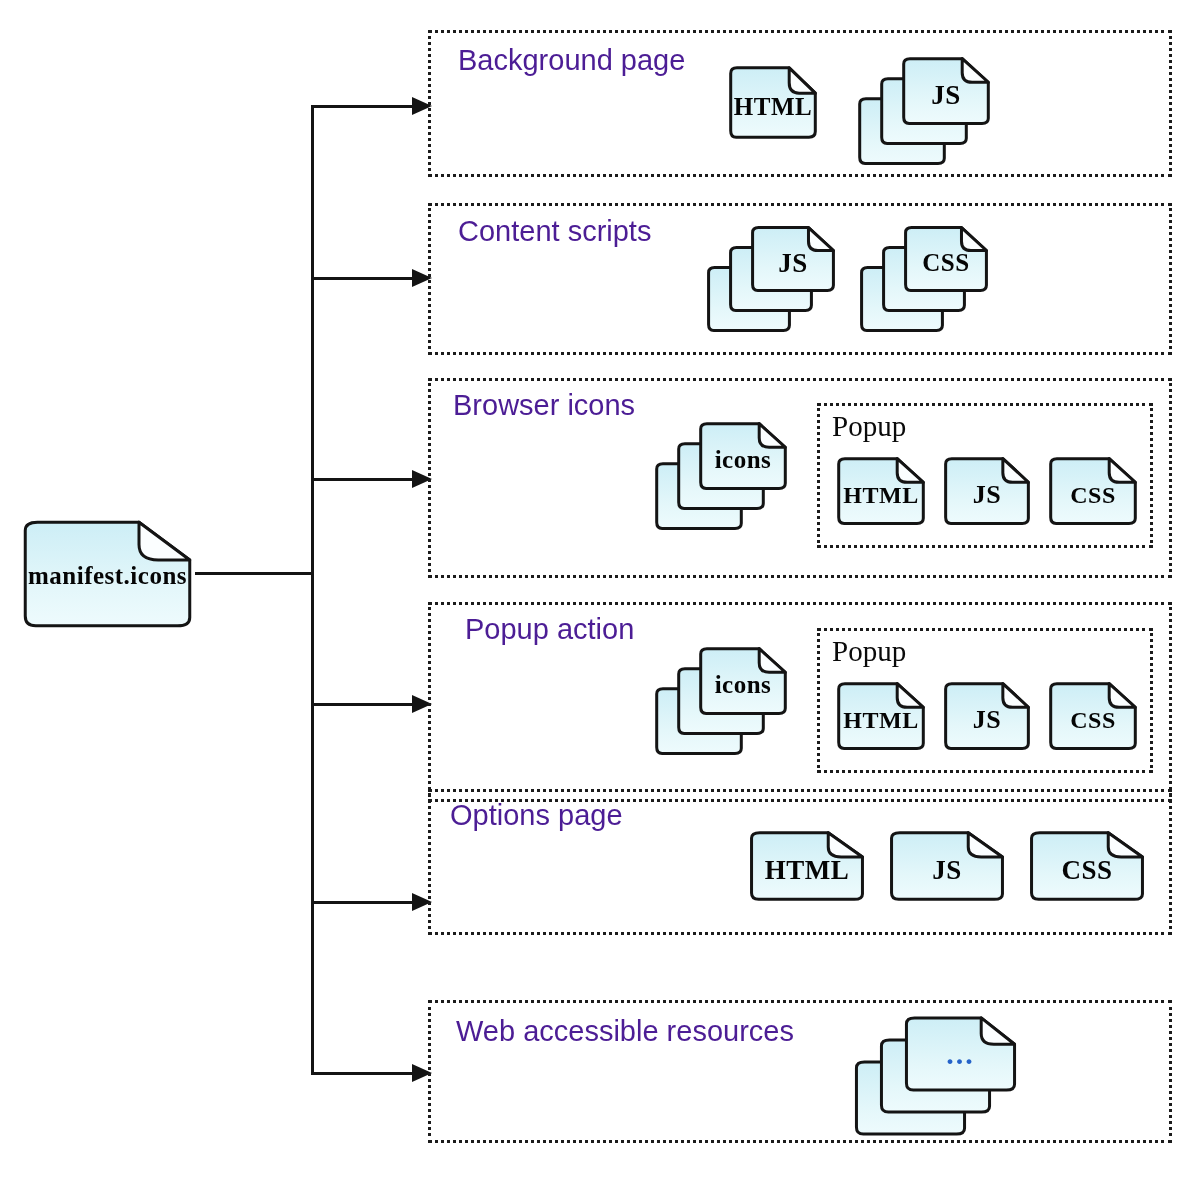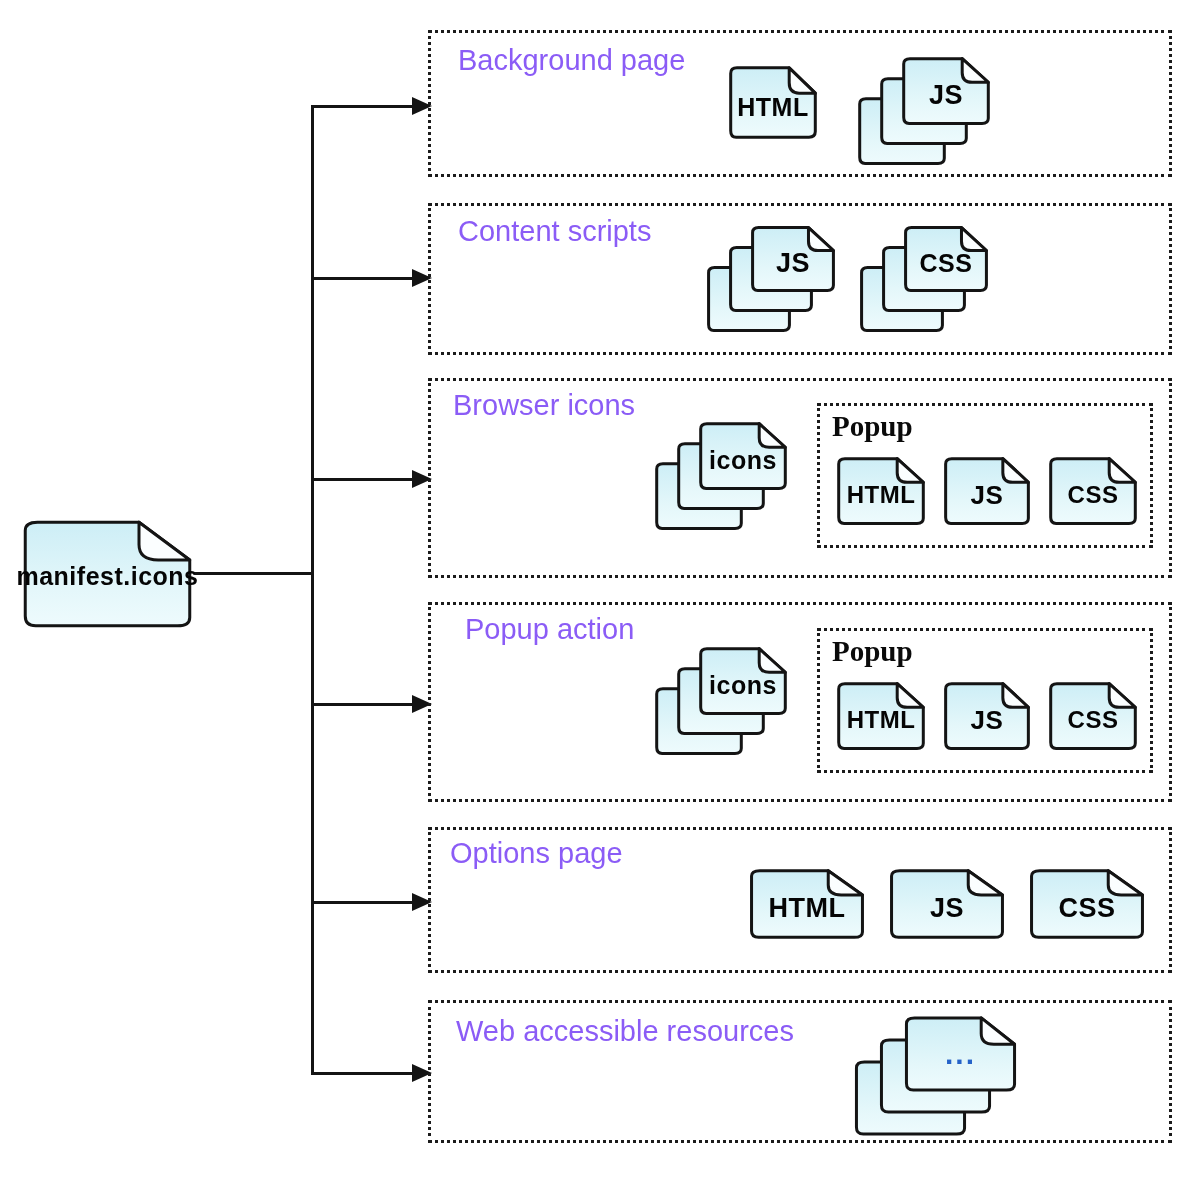--- a/index.html
+++ b/index.html
@@ -12,36 +12,36 @@
   .arrowhead{
     position:absolute;width:0;height:0;
     border-top:9px solid transparent;border-bottom:9px solid transparent;
     border-left:20px solid #141414;
   }
   
   .section-box{
     position:absolute;border:3px dotted #1b1b1b;background:transparent;box-sizing:border-box;
   }
   .section-label{
-    position:absolute;font-size:29px;line-height:1.1;color:#8b5cf6;white-space:nowrap;
+    position:absolute;font-size:29px;line-height:1.1;color:#4c1d95;white-space:nowrap;
   }
   
   .popup-box{
     position:absolute;border:3px dotted #1b1b1b;box-sizing:border-box;
   }
   .popup-label{
-    position:absolute;font-family:"Liberation Serif", serif;font-weight:bold;
+    position:absolute;font-family:"Liberation Serif", serif;font-weight:normal;
     font-size:29px;color:#0a0a0a;white-space:nowrap;
   }
   
   .file{position:absolute;}
   .file svg{position:absolute;left:0;top:0;width:100%;height:100%;overflow:visible;display:block;}
   .file-label{
     position:absolute;left:50%;top:56%;transform:translate(-50%,-50%);
-    font-weight:bold;font-size:26px;color:#050505;white-space:nowrap;letter-spacing:0.5px;
+    font-weight:bold;font-size:26px;color:#050505;white-space:nowrap;letter-spacing:0.5px;font-family:Liberation Serif, serif;
   }
   .file-label.sm{font-size:24px;}
   .file-label.md{font-size:25px;}
   .file-label.lg{font-size:27px;}
   .file-label.ellipsis{font-size:30px;color:#2563c9;letter-spacing:2px;top:50%;}
   .stack{position:absolute;}
   .stack .file{position:absolute;}
   
   #manifest-file .file-label{font-size:25px;top:52%;}
 </style>
@@ -247,21 +247,21 @@
       </div>
       <div class="file" style="left:228px;top:50px;width:90px;height:70px;">
         <svg viewBox="0 0 100 80" preserveAspectRatio="none">
             <use href="#file-shape" xlink:href="#file-shape"></use>
           </svg>
         <span class="file-label sm">CSS</span>
       </div>
     </div>
   </div>
 
-  <div class="section-box" style="left:428px;top:827px;width:744px;height:146px;">
+  <div class="section-box" style="left:428px;top:789px;width:744px;height:146px;">
     <span class="section-label" style="left:19px;top:8px;">Options page</span>
 
     <div class="file" style="left:317px;top:38px;width:118px;height:72px;">
       <svg viewBox="0 0 100 80" preserveAspectRatio="none">
           <use href="#file-shape" xlink:href="#file-shape"></use>
         </svg>
       <span class="file-label lg">HTML</span>
     </div>
     <div class="file" style="left:457px;top:38px;width:118px;height:72px;">
       <svg viewBox="0 0 100 80" preserveAspectRatio="none">

